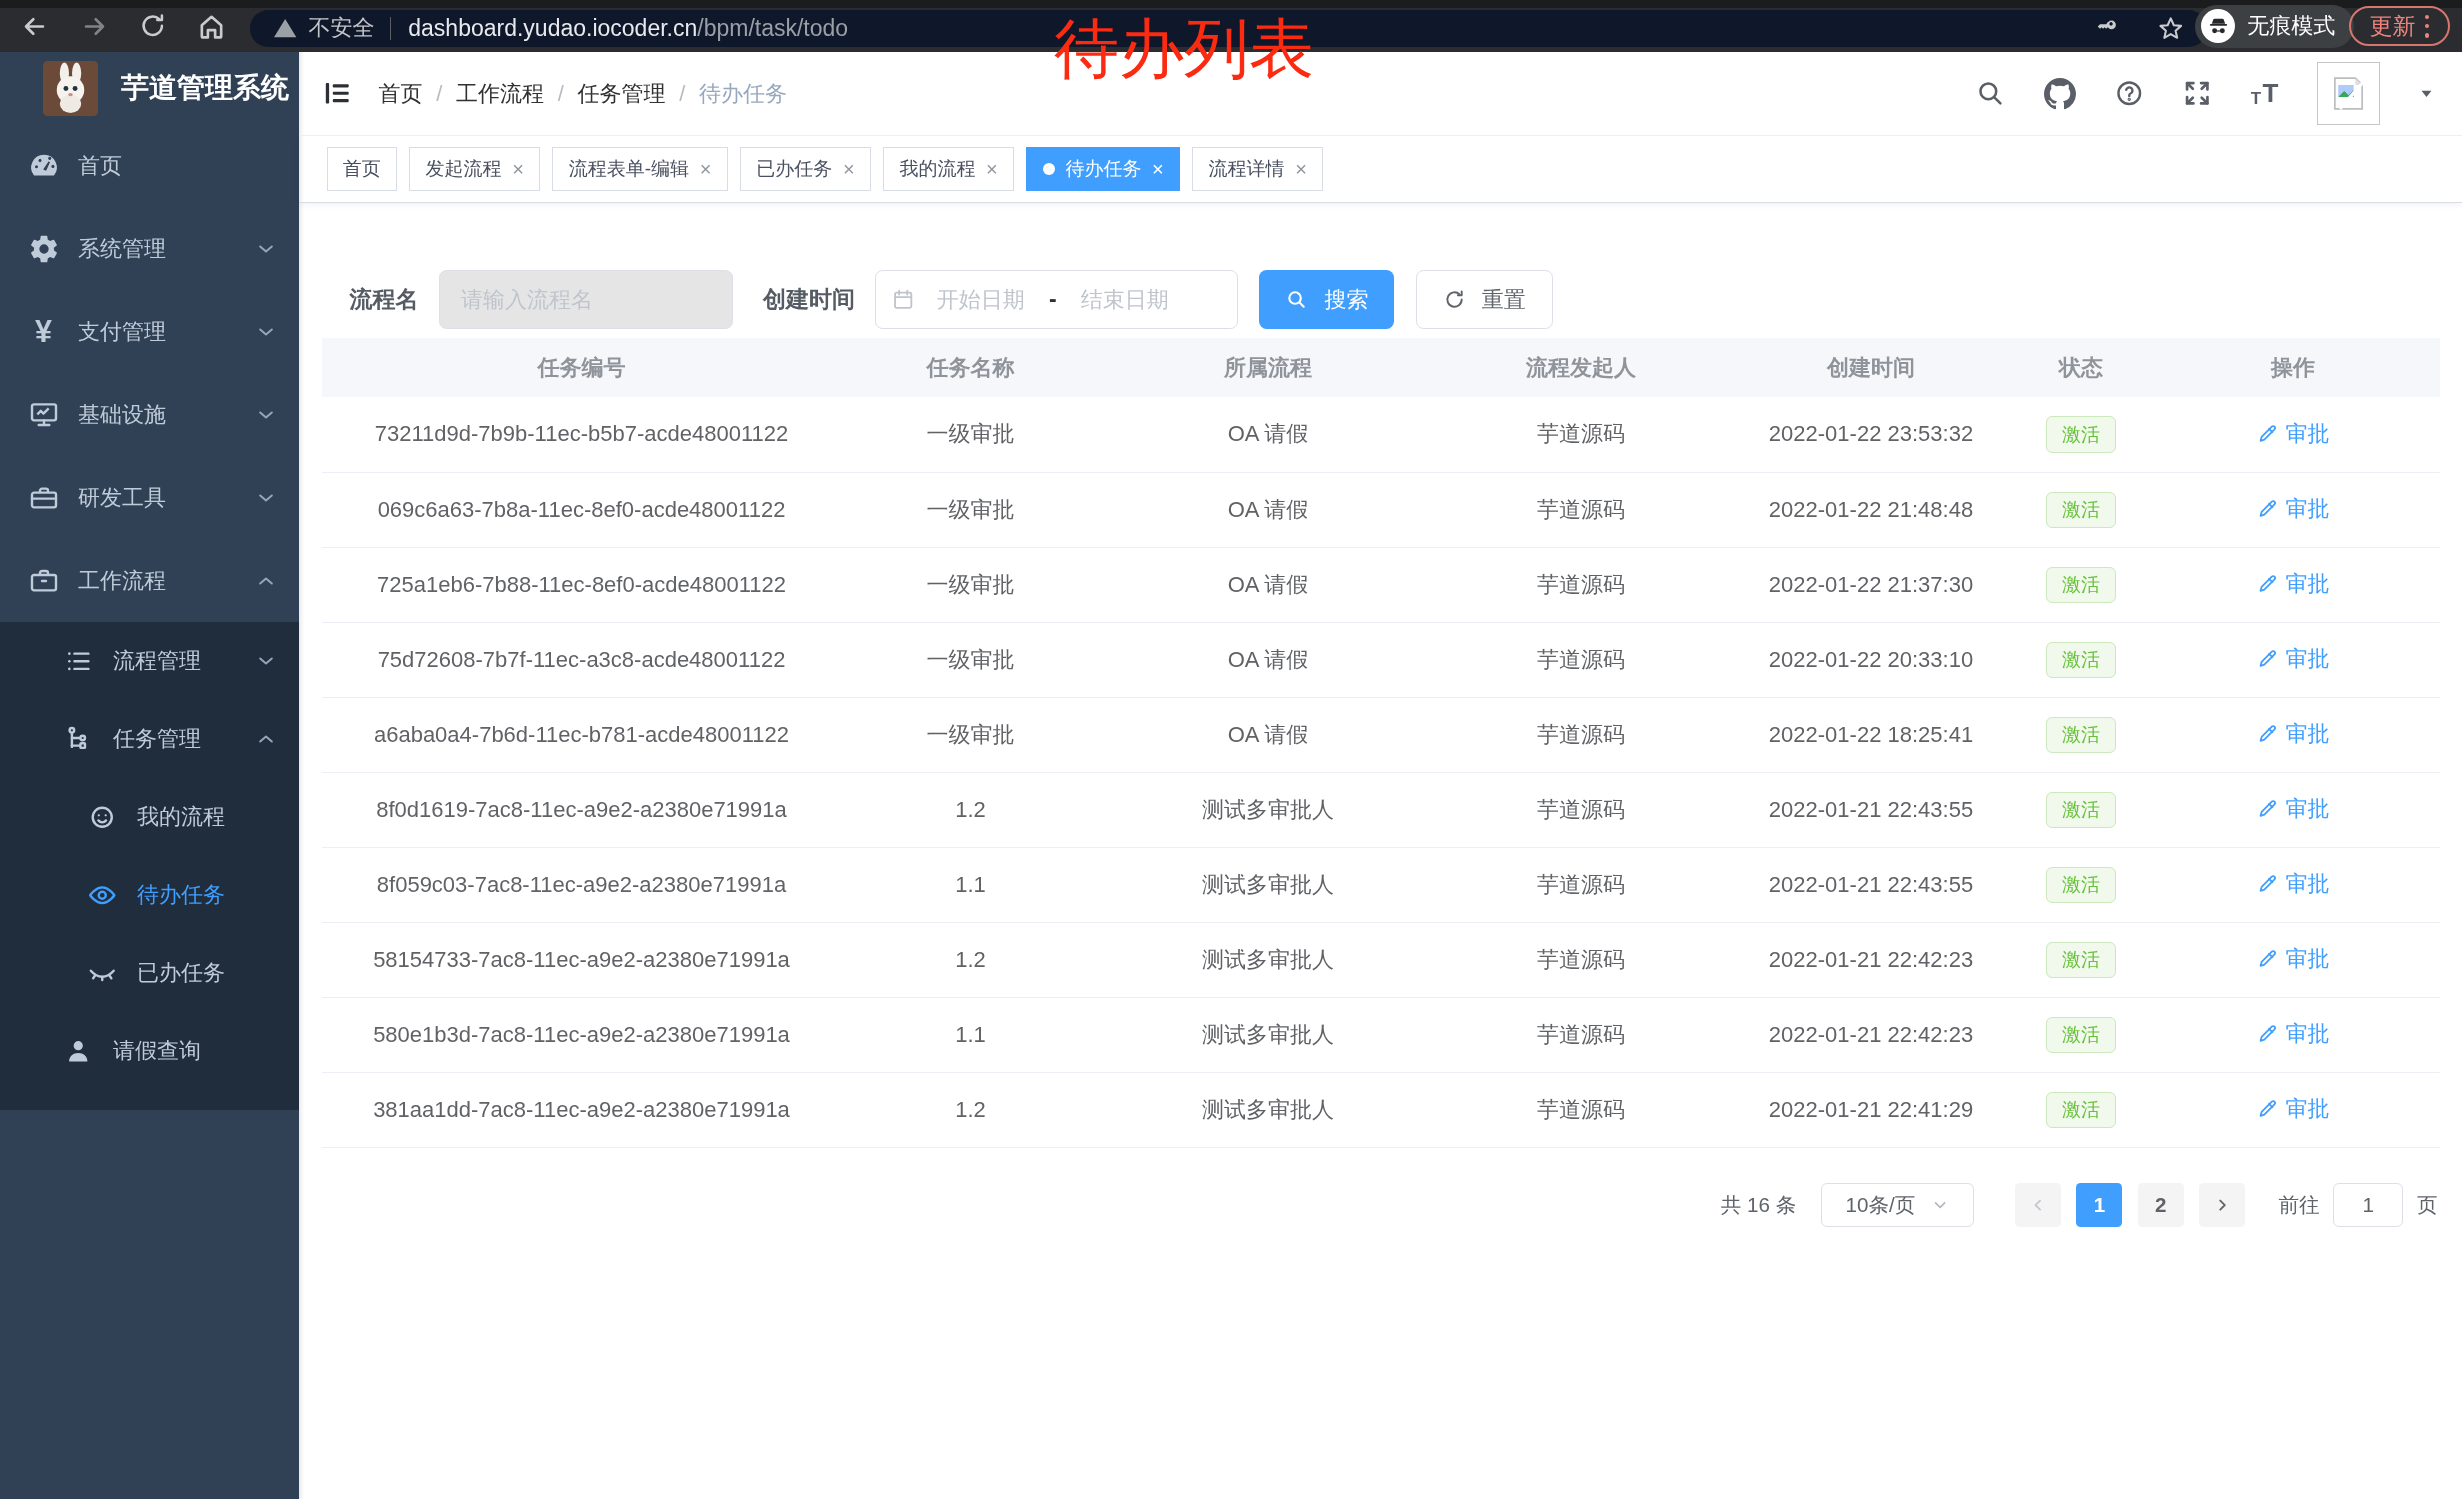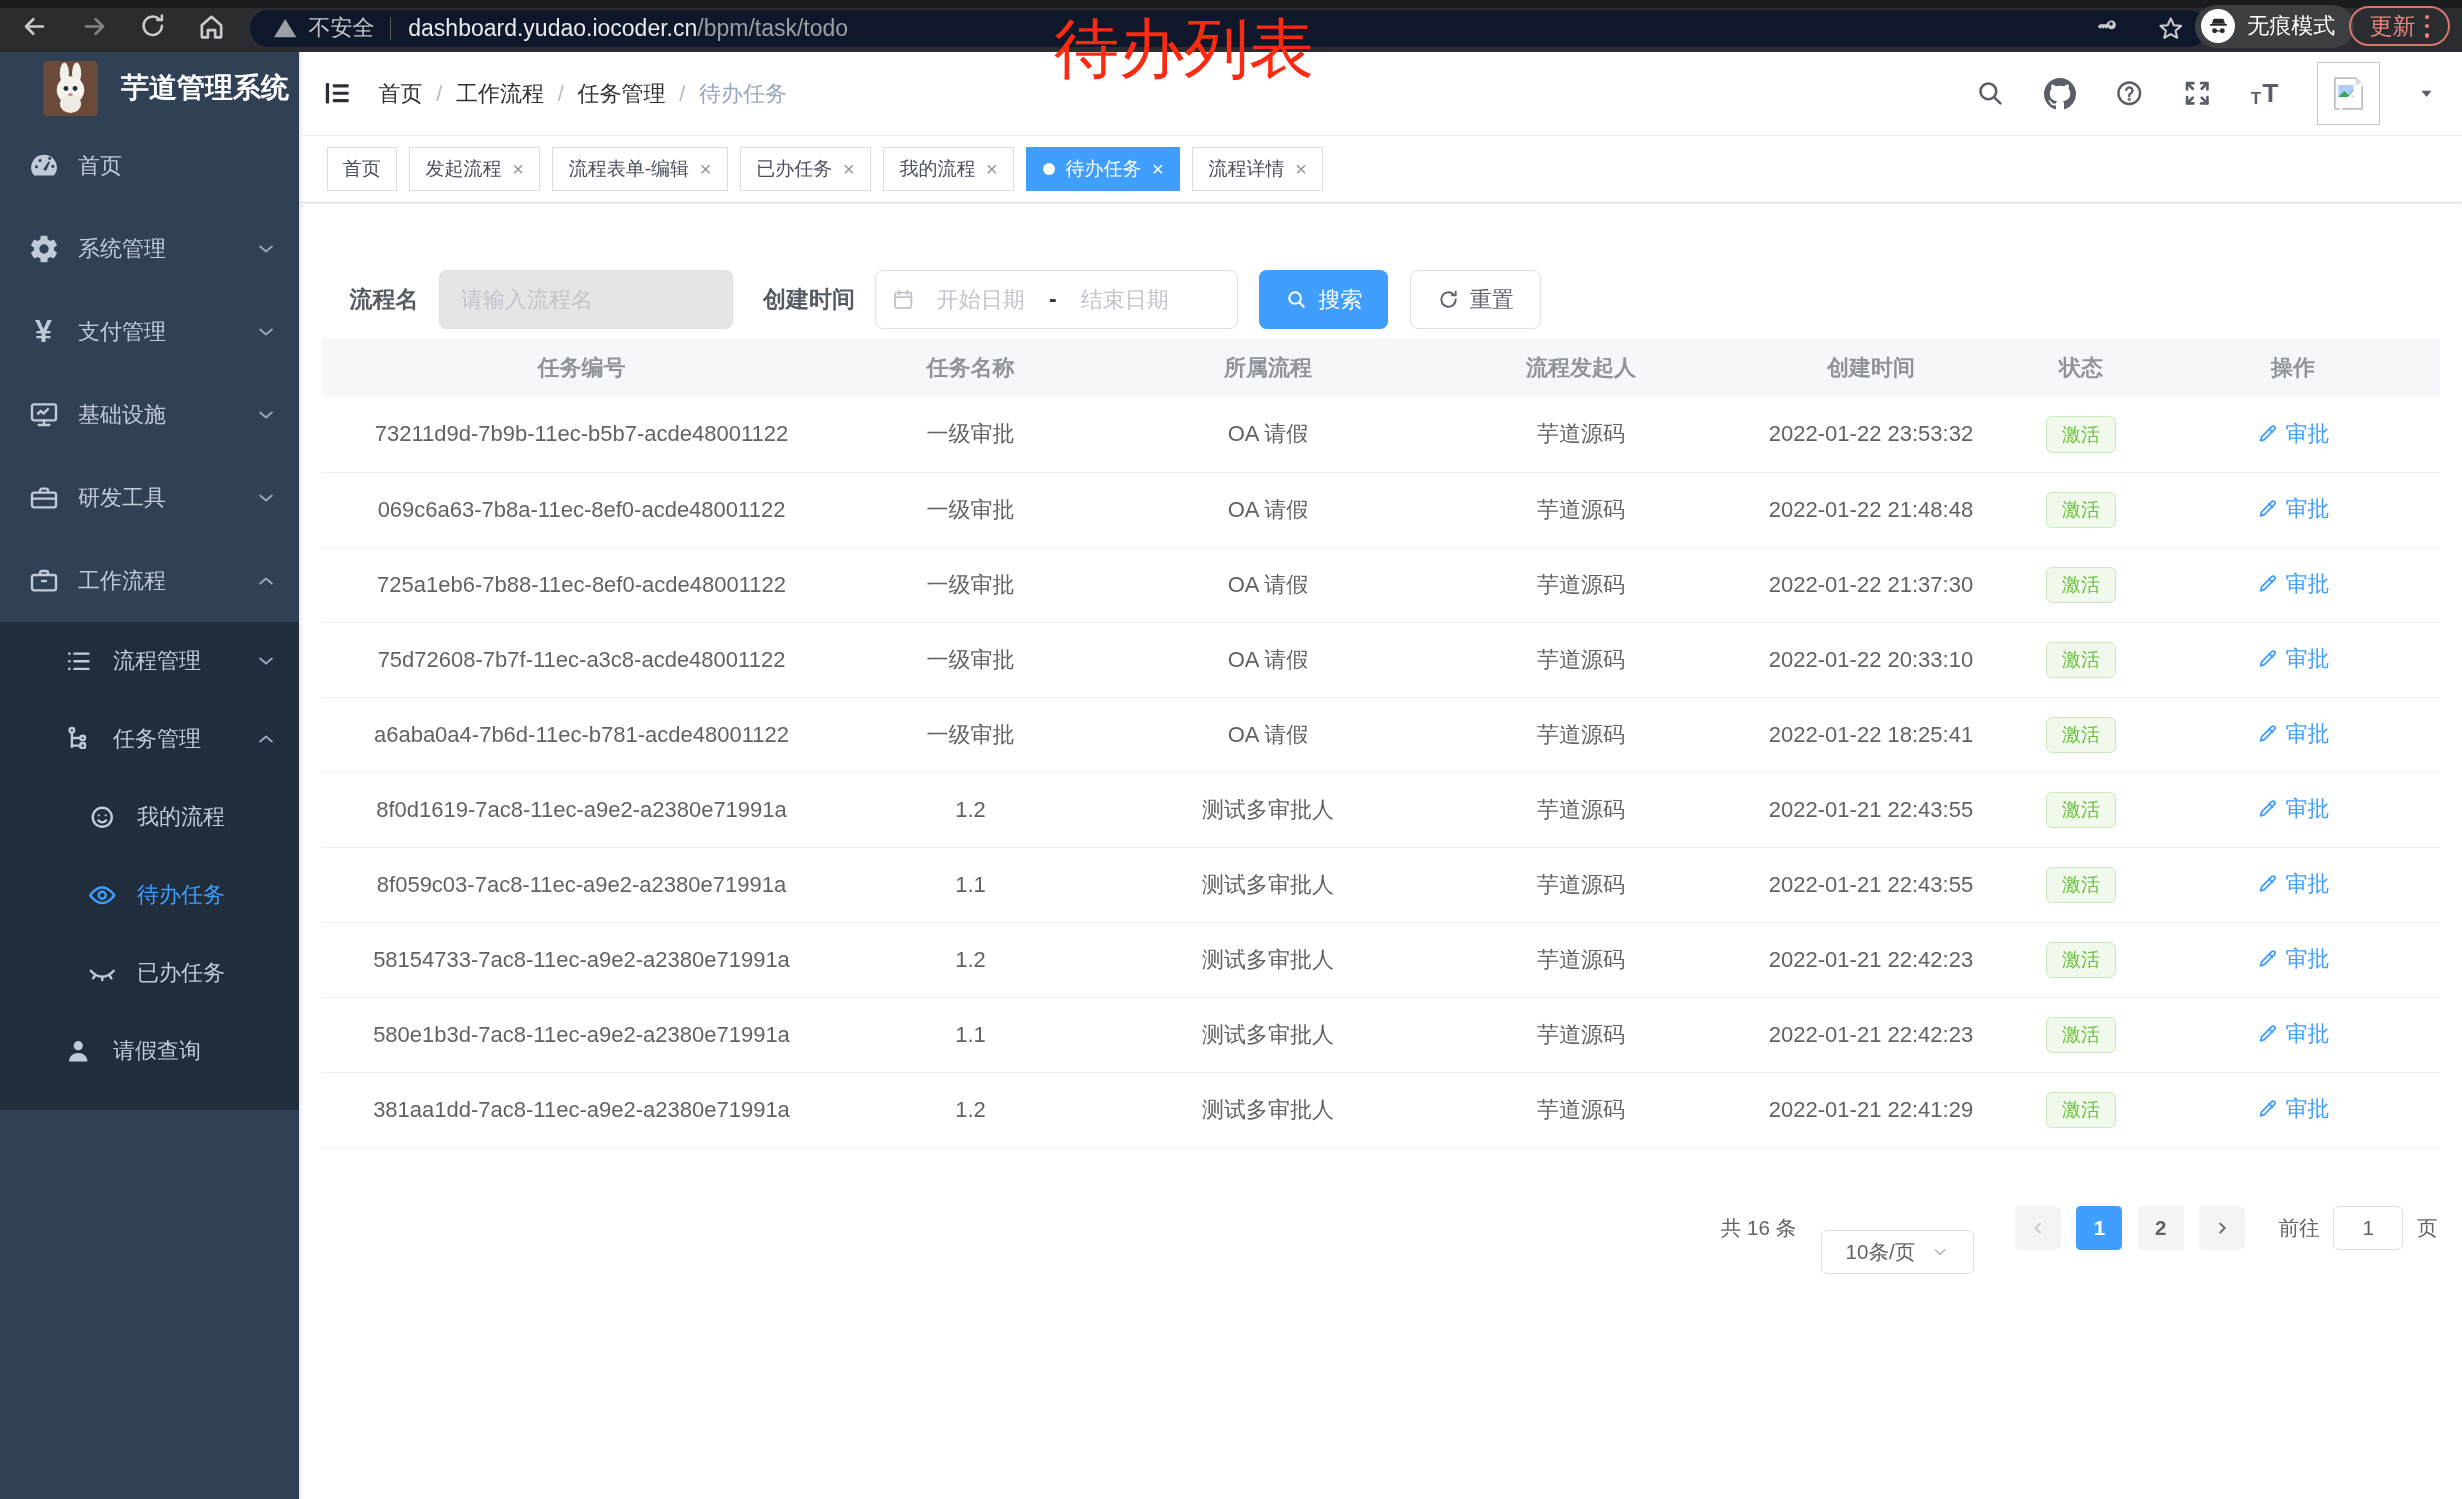--- a/index.html
+++ b/index.html
@@ -69,33 +69,33 @@
 
   .filters { display:flex; align-items:center; padding-left:27.5px; margin-bottom:9.2px; height:59px; font-size:23px; color:#5f646b; }
   .f-label { margin-right:20px; font-weight:600; color:#555b63; white-space:nowrap; }
   .f-input { width:294px; height:59px; border:1.5px solid #dcdfe6; border-radius:7.6px; padding:0 21.4px; font-size:22px; color:#606266; background:#e5e5e5; outline:none; font-family:inherit; }
   .f-input::placeholder { color:#c0c4cc; }
   .f-gap { width:30.5px; }
   .daterange { width:363px; height:59px; border:1.5px solid #dcdfe6; border-radius:7.6px; display:flex; align-items:center; padding:0 15.3px; gap:4.6px; background:#fff; color:#c0c4cc; }
   .daterange input { border:none; outline:none; width:121px; font-size:22px; color:#606266; text-align:center; background:transparent; font-family:inherit; }
   .daterange input::placeholder { color:#c0c4cc; }
   .dr-sep { color:#303133; font-weight:bold; padding:0 3.1px; }
-  .btn { height:59px; border-radius:7.6px; display:inline-flex; align-items:center; justify-content:center; gap:10px; font-size:22px; padding:0 26px; cursor:pointer; margin-left:21.4px; font-family:inherit; }
+  .btn { height:59px; border-radius:7.6px; display:inline-flex; align-items:center; justify-content:center; gap:16px; font-size:22px; padding:0 26px; cursor:pointer; margin-left:21.4px; font-family:inherit; }
   .btn.primary { background:#409eff; color:#fff; border:none; }
   .btn.plain { background:#fff; color:#5f646b; border:1.5px solid #dcdfe6; }
 
   table.grid { width:2118px; border-collapse:collapse; table-layout:fixed; margin-top:9.2px; }
   .grid th { height:59px; background:#f6f7fa; color:#8f949b; font-size:22px; font-weight:600; text-align:center; }
   .grid td { height:75px; text-align:center; color:#606266; font-size:22px; border-bottom:1.5px solid #ebeef5; overflow:hidden; white-space:nowrap; }
   .badge { display:inline-block; padding:7.6px 15.3px; background:#f0f9eb; border:1.5px solid #cde8bc; color:#67c23a; border-radius:6.1px; font-size:19px; line-height:1; }
   .approve { color:#409eff; display:inline-flex; align-items:center; gap:7.6px; font-size:22px; cursor:pointer; }
 
   .pagination { display:flex; align-items:center; justify-content:flex-end; margin-top:35px; font-size:20.6px; color:#5f646b; }
   .pg-total { margin-right:24.4px; white-space:nowrap; }
-  .pg-size { width:153px; height:44px; border:1.5px solid #dcdfe6; border-radius:6.1px; display:flex; align-items:center; justify-content:center; gap:15.3px; color:#5f646b; margin-right:34px; background:#fff; cursor:pointer; white-space:nowrap;margin-top:47px; }
+  .pg-size { width:153px; height:44px; border:1.5px solid #dcdfe6; border-radius:6.1px; display:flex; align-items:center; justify-content:center; gap:15.3px; color:#5f646b; margin-right:34px; background:#fff; cursor:pointer; white-space:nowrap; }
   .pg-size .sel-caret { color:#b4b8bf; }
   .pbtn { min-width:46px; height:44px; border-radius:4.6px; background:#f4f4f5; display:flex; align-items:center; justify-content:center; margin:0 7.6px; font-weight:bold; color:#606266; cursor:pointer; font-size:20.6px; }
   .pbtn.disabled { color:#c3c7cd; }
   .pbtn.active { background:#409eff; color:#fff; }
   .pg-jump { display:flex; align-items:center; gap:13.7px; margin-left:26px; white-space:nowrap; }
   .pg-jump input { width:70px; height:44px; border:1.5px solid #dcdfe6; border-radius:6.1px; text-align:center; font-size:20.6px; color:#606266; outline:none; font-family:inherit; }
 
   .annotation { position:absolute; left:1054px; top:15.3px; font-size:65px; line-height:1.05; color:#fb2b12; z-index:99; pointer-events:none; font-weight:500; white-space:nowrap; }
 </style>
 </head>

